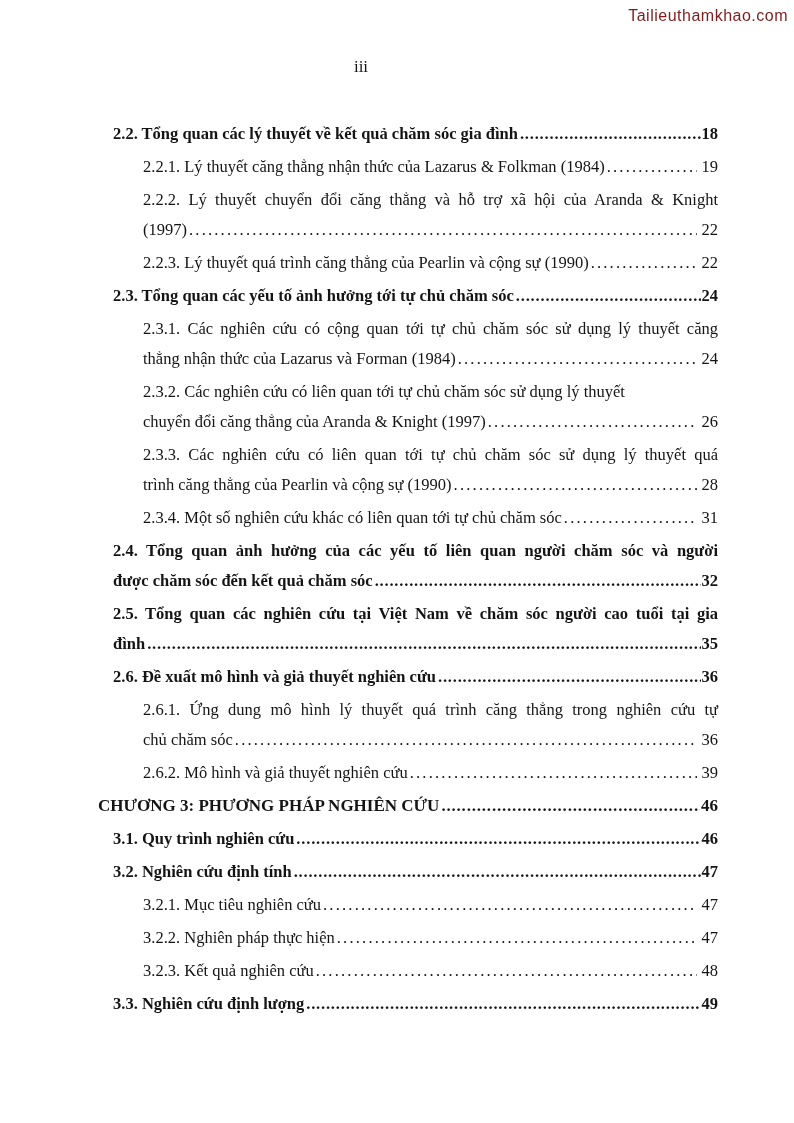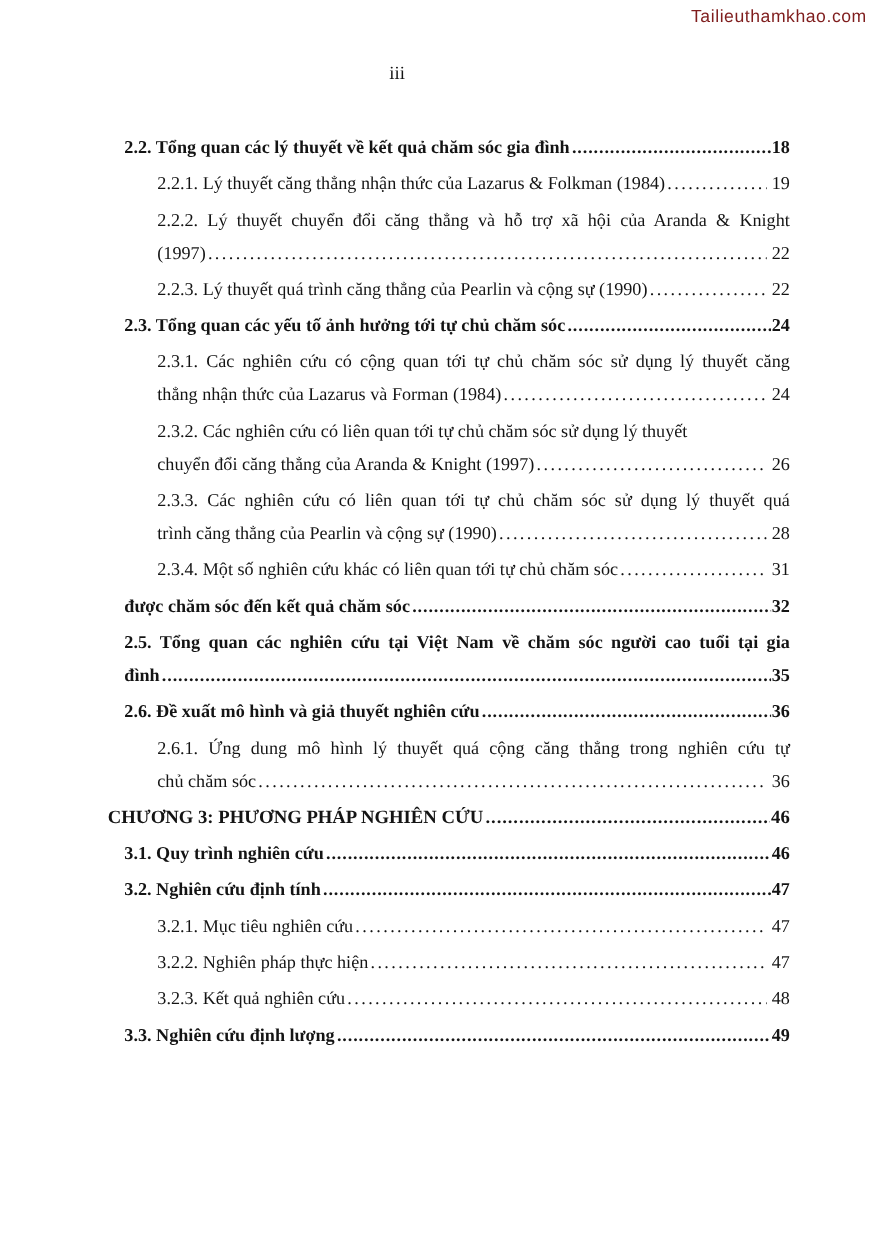--- a/index.html
+++ b/index.html
@@ -124,20 +124,21 @@
         </div>
       </div>
       <div class="entry subsection">
         <div class="line lastline">
           <span class="txt">2.3.4. Một số nghiên cứu khác có liên quan tới tự chủ chăm sóc</span>
           <span class="leader"></span>
           <span class="pg">31</span>
         </div>
       </div>
       <div class="entry section">
+        <div class="line fill">2.4. Tổng quan ảnh hưởng của các yếu tố liên quan người chăm sóc và người</div>
         <div class="line lastline">
           <span class="txt">được chăm sóc đến kết quả chăm sóc</span>
           <span class="leader"></span>
           <span class="pg">32</span>
         </div>
       </div>
       <div class="entry section">
         <div class="line fill">2.5. Tổng quan các nghiên cứu tại Việt Nam về chăm sóc người cao tuổi tại gia</div>
         <div class="line lastline">
           <span class="txt">đình</span>
@@ -146,25 +147,32 @@
         </div>
       </div>
       <div class="entry section">
         <div class="line lastline">
           <span class="txt">2.6. Đề xuất mô hình và giả thuyết nghiên cứu</span>
           <span class="leader"></span>
           <span class="pg">36</span>
         </div>
       </div>
       <div class="entry subsection">
-        <div class="line fill">2.6.1. Ứng dung mô hình lý thuyết quá cộng căng thẳng trong nghiên cứu tự</div>
+        <div class="line fill">2.6.1. Ứng dung mô hình lý thuyết quá trình căng thẳng trong nghiên cứu tự</div>
         <div class="line lastline">
           <span class="txt">chủ chăm sóc</span>
           <span class="leader"></span>
           <span class="pg">36</span>
+        </div>
+      </div>
+      <div class="entry subsection">
+        <div class="line lastline">
+          <span class="txt">2.6.2. Mô hình và giả thuyết nghiên cứu</span>
+          <span class="leader"></span>
+          <span class="pg">39</span>
         </div>
       </div>
       <div class="entry chapter">
         <div class="line lastline">
           <span class="txt">CHƯƠNG 3: PHƯƠNG PHÁP NGHIÊN CỨU</span>
           <span class="leader"></span>
           <span class="pg">46</span>
         </div>
       </div>
       <div class="entry section">

